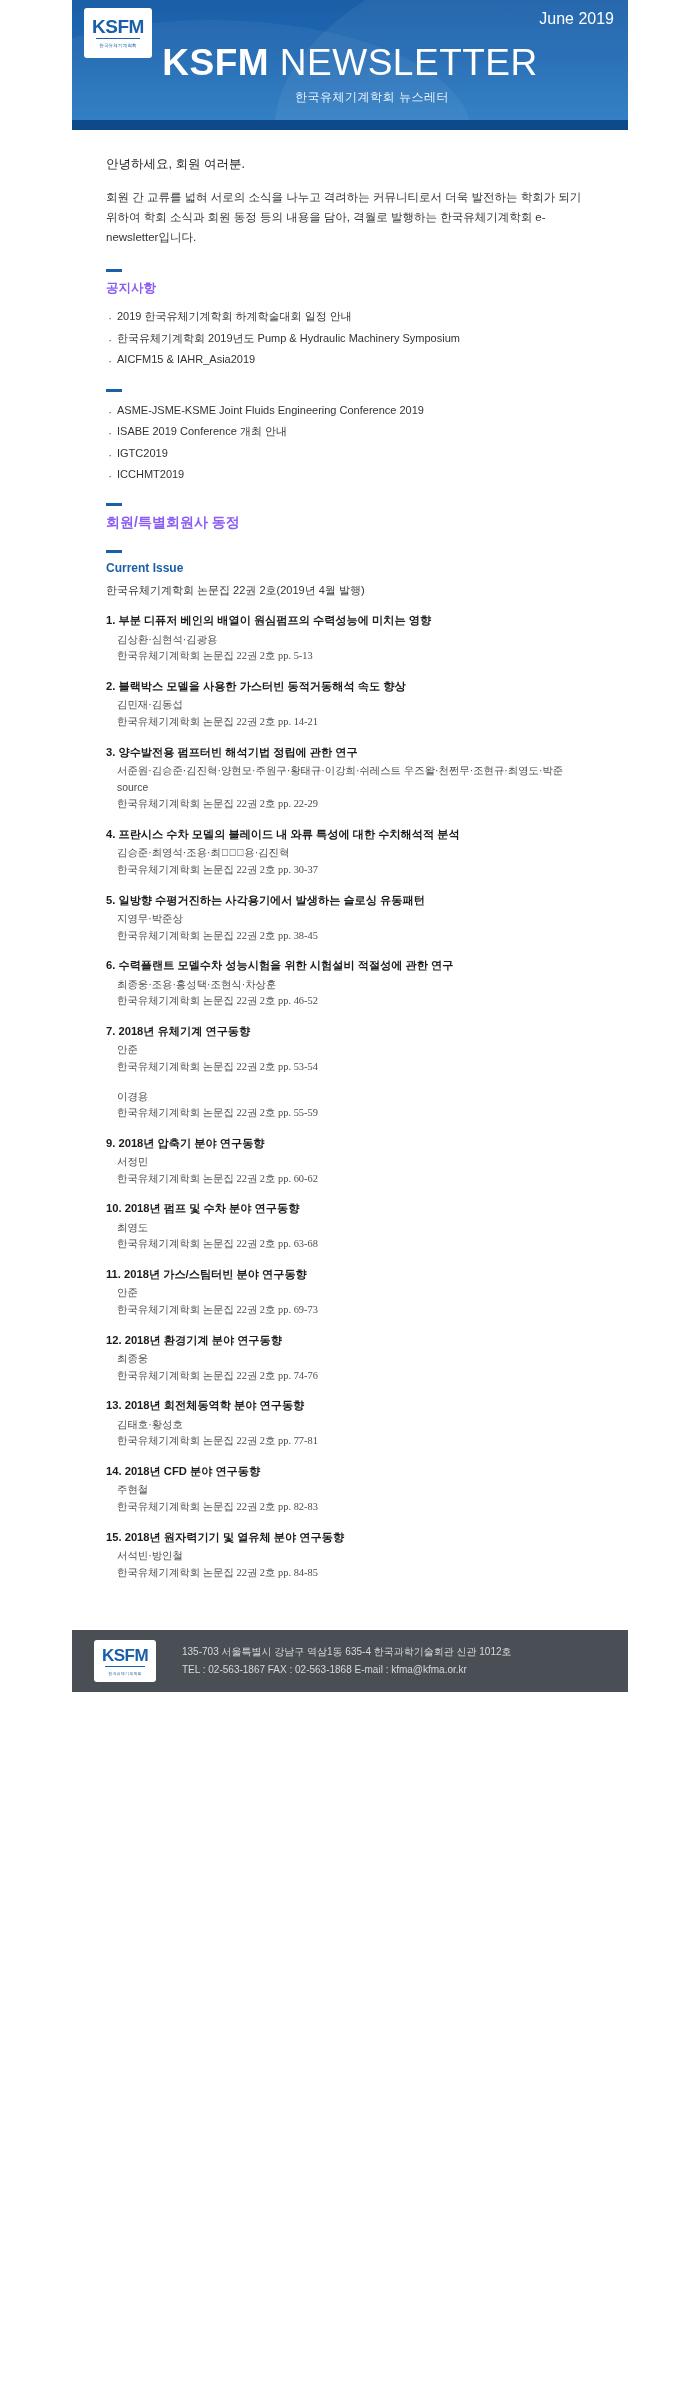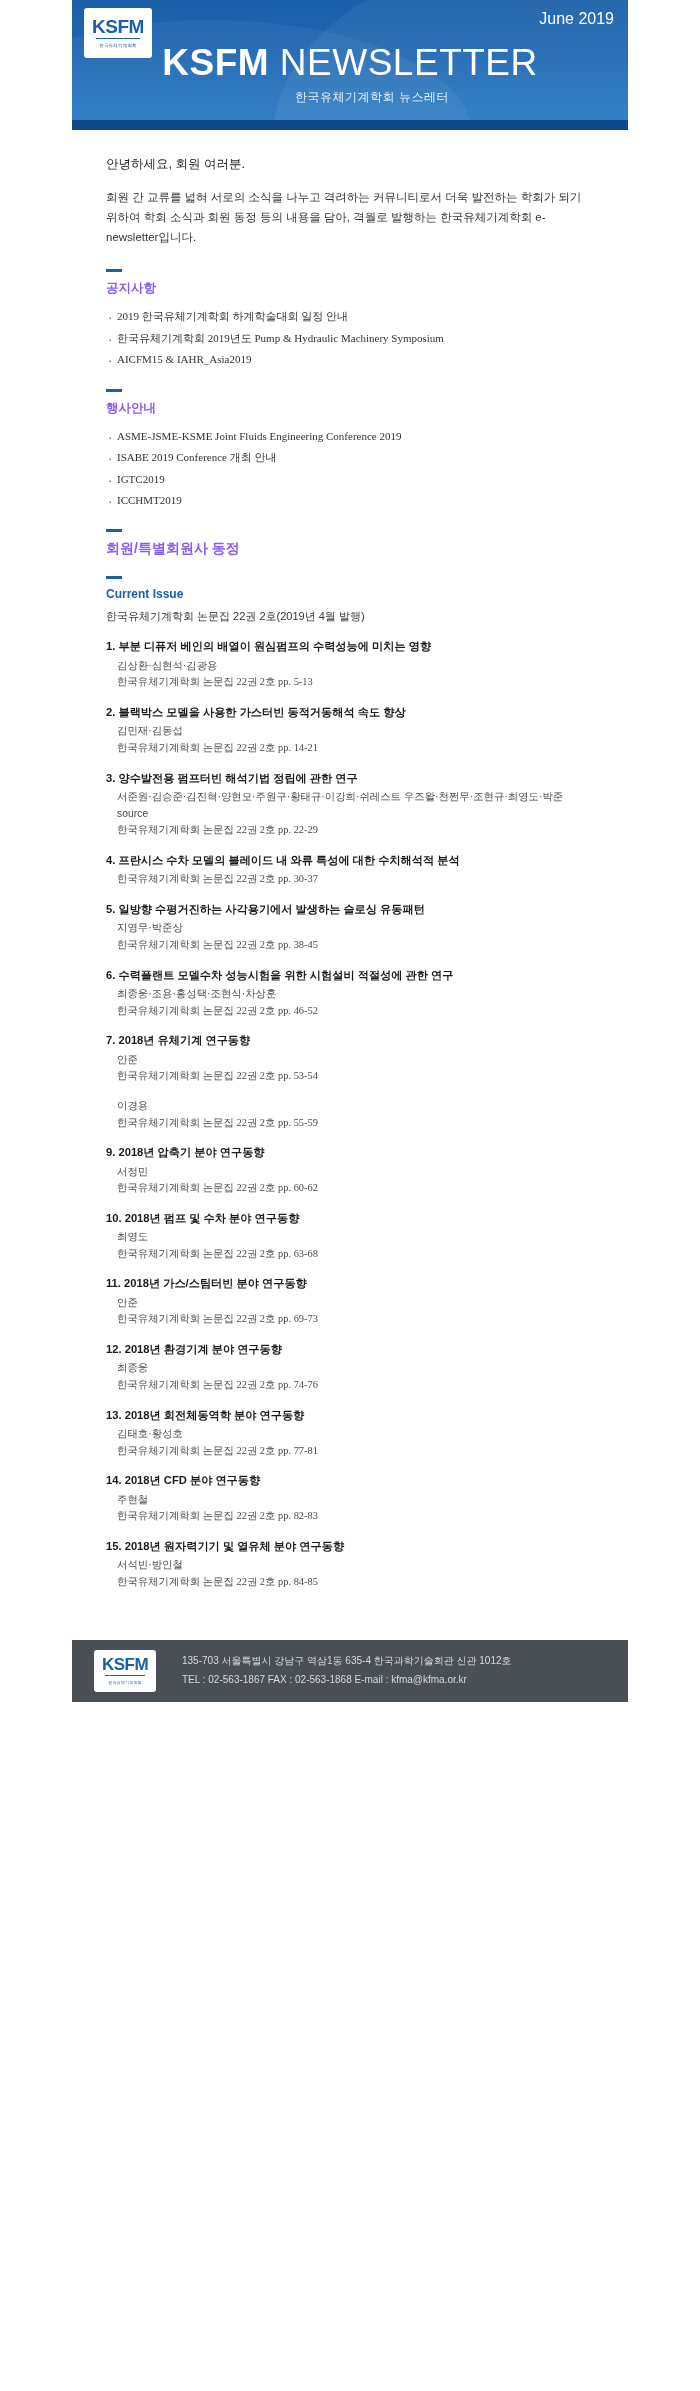--- a/index.html
+++ b/index.html
@@ -139,21 +139,20 @@
     color: #8b5cf6;
     margin-bottom: 9px;
   }
   .section-title.lg {
     font-size: 14px;
   }
   ul.bullets {
     list-style: none;
     margin: 0 0 4px 0;
     padding: 0;
-    font-family: Liberation Serif, serif;
   }
   ul.bullets li {
     position: relative;
     padding-left: 11px;
     font-size: 11px;
     color: #333;
     line-height: 1.95;
   }
   ul.bullets li::before {
     content: "·";
@@ -261,21 +260,20 @@
 
     <div class="rule-short"></div>
     <div class="section-title">공지사항</div>
     <ul class="bullets">
       <li>2019 한국유체기계학회 하계학술대회 일정 안내</li>
       <li>한국유체기계학회 2019년도 Pump &amp; Hydraulic Machinery Symposium</li>
       <li>AICFM15 &amp; IAHR_Asia2019</li>
     </ul>
 
     <div class="rule-short"></div>
-    <div class="section-title">행사안내</div>
     <ul class="bullets">
       <li>ASME-JSME-KSME Joint Fluids Engineering Conference 2019</li>
       <li>ISABE 2019 Conference 개최 안내</li>
       <li>IGTC2019</li>
       <li>ICCHMT2019</li>
     </ul>
 
     <div class="rule-short"></div>
     <div class="section-title lg">회원/특별회원사 동정</div>
 
@@ -294,20 +292,21 @@
         <div class="article-authors">김민재·김동섭</div>
         <div class="article-cite">한국유체기계학회 논문집 22권 2호 pp. 14-21</div>
       </div>
       <div class="article">
         <div class="article-title">3. 양수발전용 펌프터빈 해석기법 정립에 관한 연구</div>
         <div class="article-authors">서준원·김승준·김진혁·양현모·주원구·황태규·이강희·쉬레스트 우즈왈·천쩐무·조현규·최영도·박준source</div>
         <div class="article-cite">한국유체기계학회 논문집 22권 2호 pp. 22-29</div>
       </div>
       <div class="article">
         <div class="article-title">4. 프란시스 수차 모델의 블레이드 내 와류 특성에 대한 수치해석적 분석</div>
+        <div class="article-authors">김승준·최영석·조용·최종ُُ용·김진혁</div>
         <div class="article-cite">한국유체기계학회 논문집 22권 2호 pp. 30-37</div>
       </div>
       <div class="article">
         <div class="article-title">5. 일방향 수평거진하는 사각용기에서 발생하는 슬로싱 유동패턴</div>
         <div class="article-authors">지영무·박준상</div>
         <div class="article-cite">한국유체기계학회 논문집 22권 2호 pp. 38-45</div>
       </div>
       <div class="article">
         <div class="article-title">6. 수력플랜트 모델수차 성능시험을 위한 시험설비 적절성에 관한 연구</div>
         <div class="article-authors">최종웅·조용·홍성택·조현식·차상훈</div>

